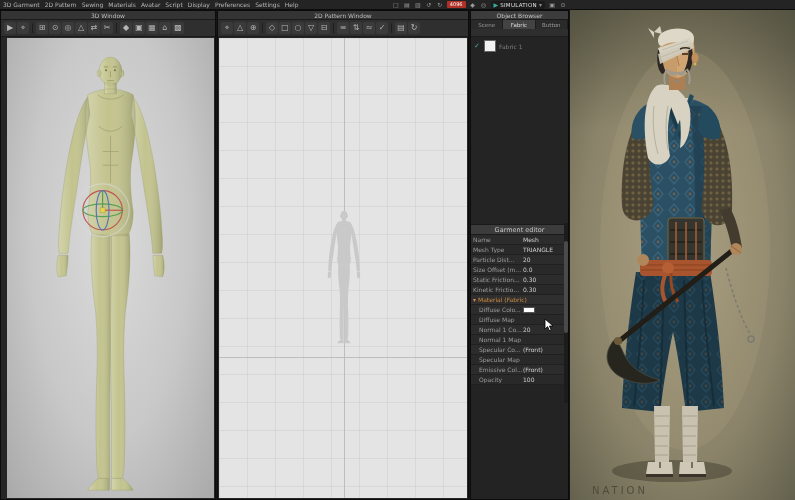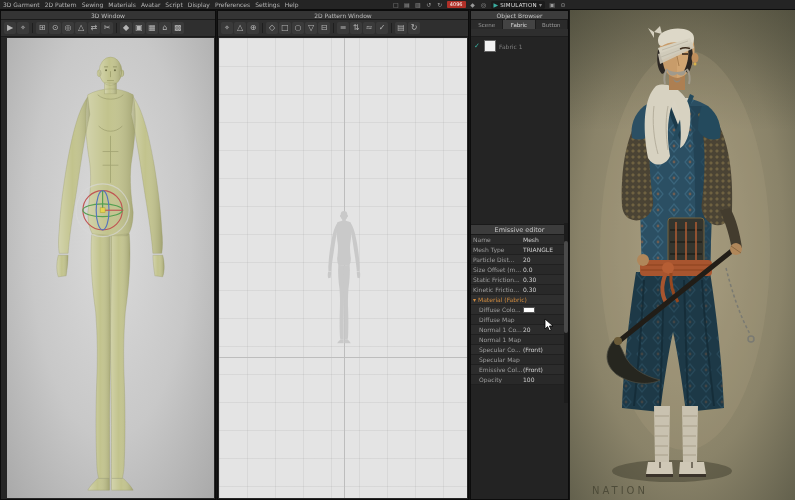--- a/index.html
+++ b/index.html
@@ -237,21 +237,21 @@
     </div>
     <div class="ob-list">
       <div class="ob-strip"></div>
       <div class="ob-item">
         <span class="ob-check">✓</span>
         <span class="ob-swatch"></span>
         <span class="ob-name">Fabric 1</span>
       </div>
     </div>
     <div class="pe-header">
-      <span>Emissive editor</span>
+      <span>Garment editor</span>
     </div>
     <div class="prow">
       <span class="plabel">Name</span>
       <span class="pvalue">Mesh</span>
     </div>
     <div class="prow alt">
       <span class="plabel">Mesh Type</span>
       <span class="pvalue">TRIANGLE</span>
     </div>
     <div class="prow">

